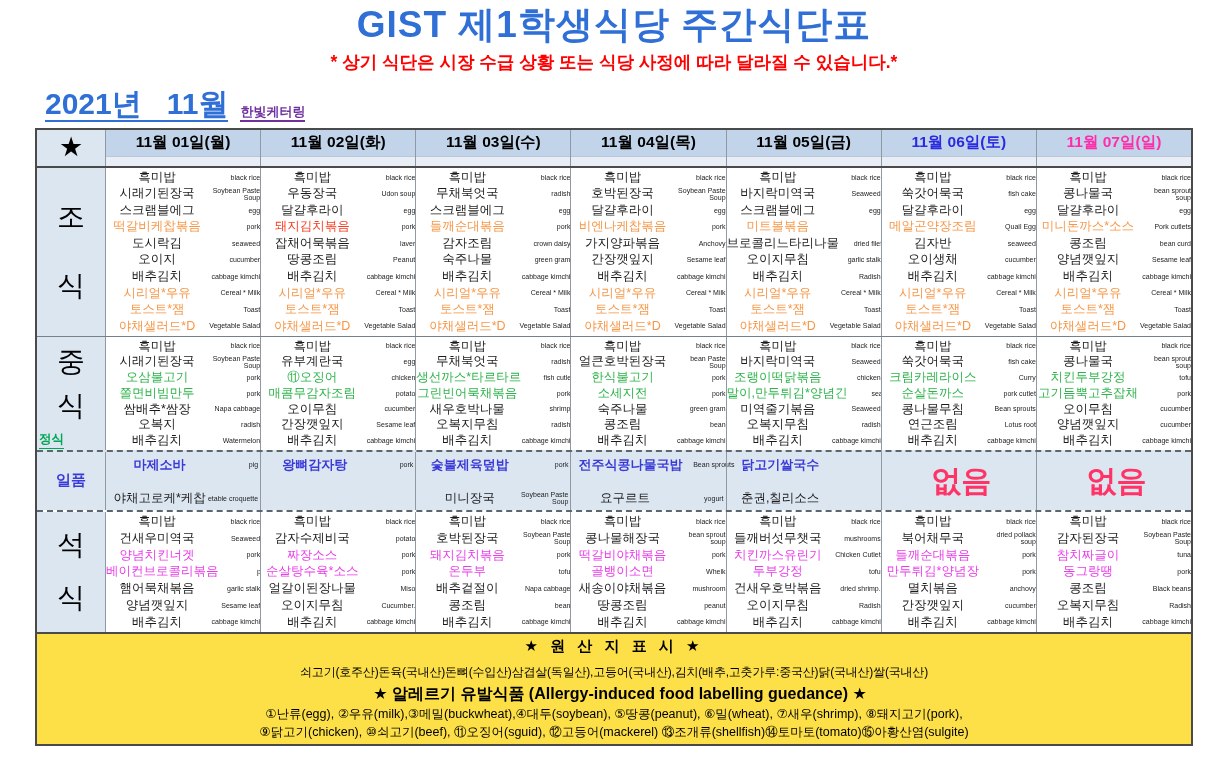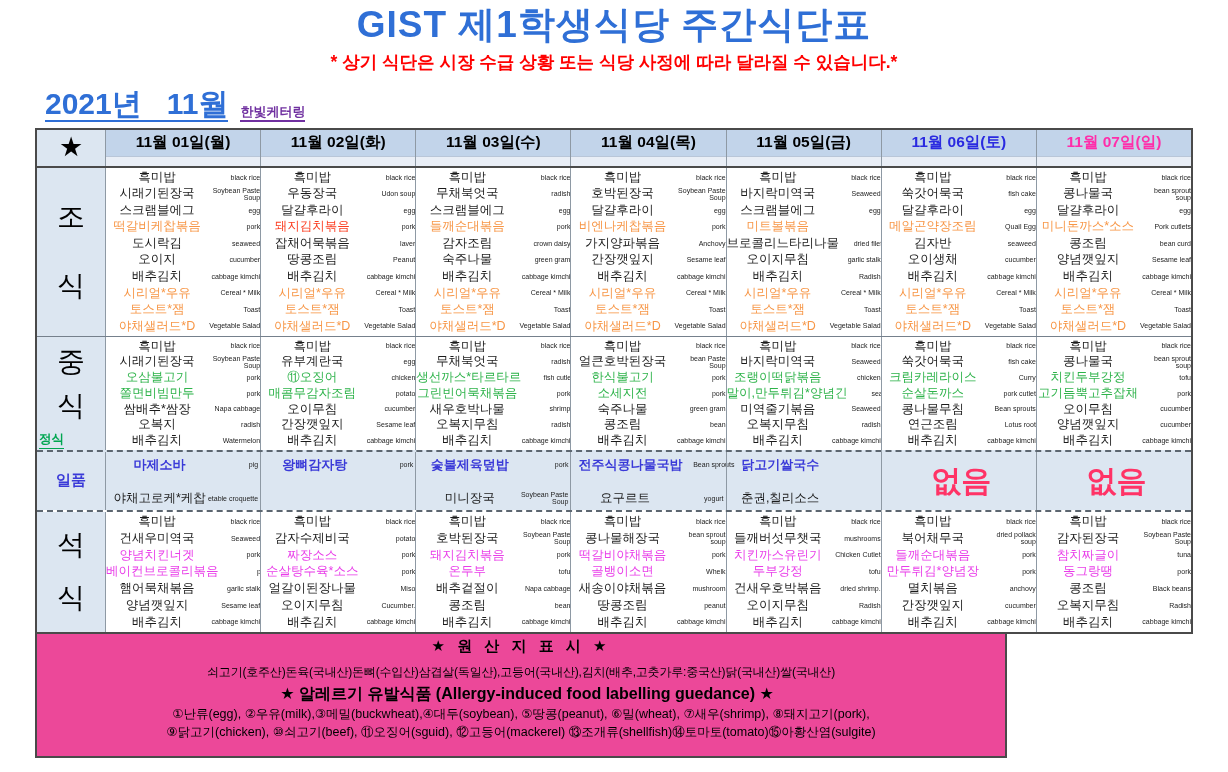--- a/index.html
+++ b/index.html
@@ -60,22 +60,22 @@
   .special-cell .menu-line { height:15px; }
   .sp-main { font-size:13px; font-weight:bold; }
   .none-label { margin:auto; font-size:30px; font-weight:bold; color:var(--none_pink,#ff3366); }
 
   .c-o { color:var(--orange,#f79646) !important; }
   .c-r { color:var(--red,#fb3b1e) !important; }
   .c-g { color:var(--green,#2eb34a) !important; }
   .c-m { color:var(--magenta,#e93de9) !important; }
   .c-b { color:var(--special_blue,#3a3ad8) !important; }
 
-  .footer { margin-left:35px; width:972px; border:2.5px solid #4a4a4a; border-top:none;
-            background:#ec4899; text-align:center; padding:3px 0 14px 0; }
+  .footer { margin-left:35px; width:1158px; border:2.5px solid #4a4a4a; border-top:none;
+            background:#fde047; text-align:center; padding:3px 0 2px 0; }
   .f1 { font-size:15px; font-weight:bold; letter-spacing:4px; }
   .f2 { font-size:12px; margin-top:8px; letter-spacing:-0.2px; }
   .f3 { font-size:16px; font-weight:bold; margin-top:3px;margin-left:12px; }
   .f4, .f5 { font-size:12.5px; line-height:1.5; }
 </style>
 </head>
 <body>
 
 <div class="page">
   <div class="title">GIST 제1학생식당 주간식단표</div>

